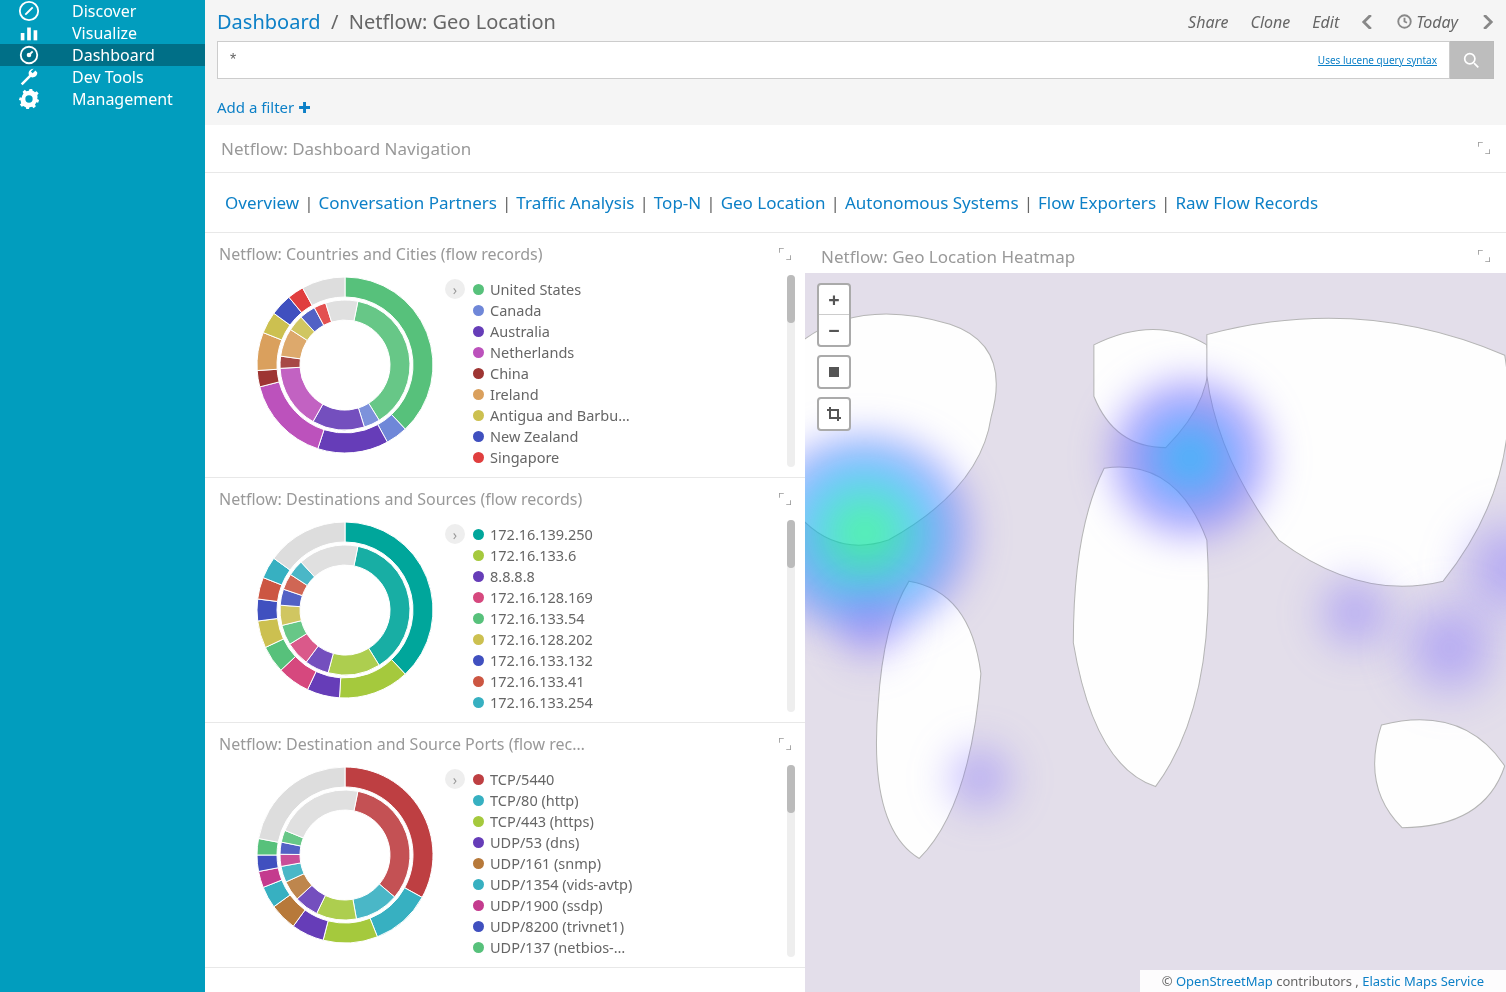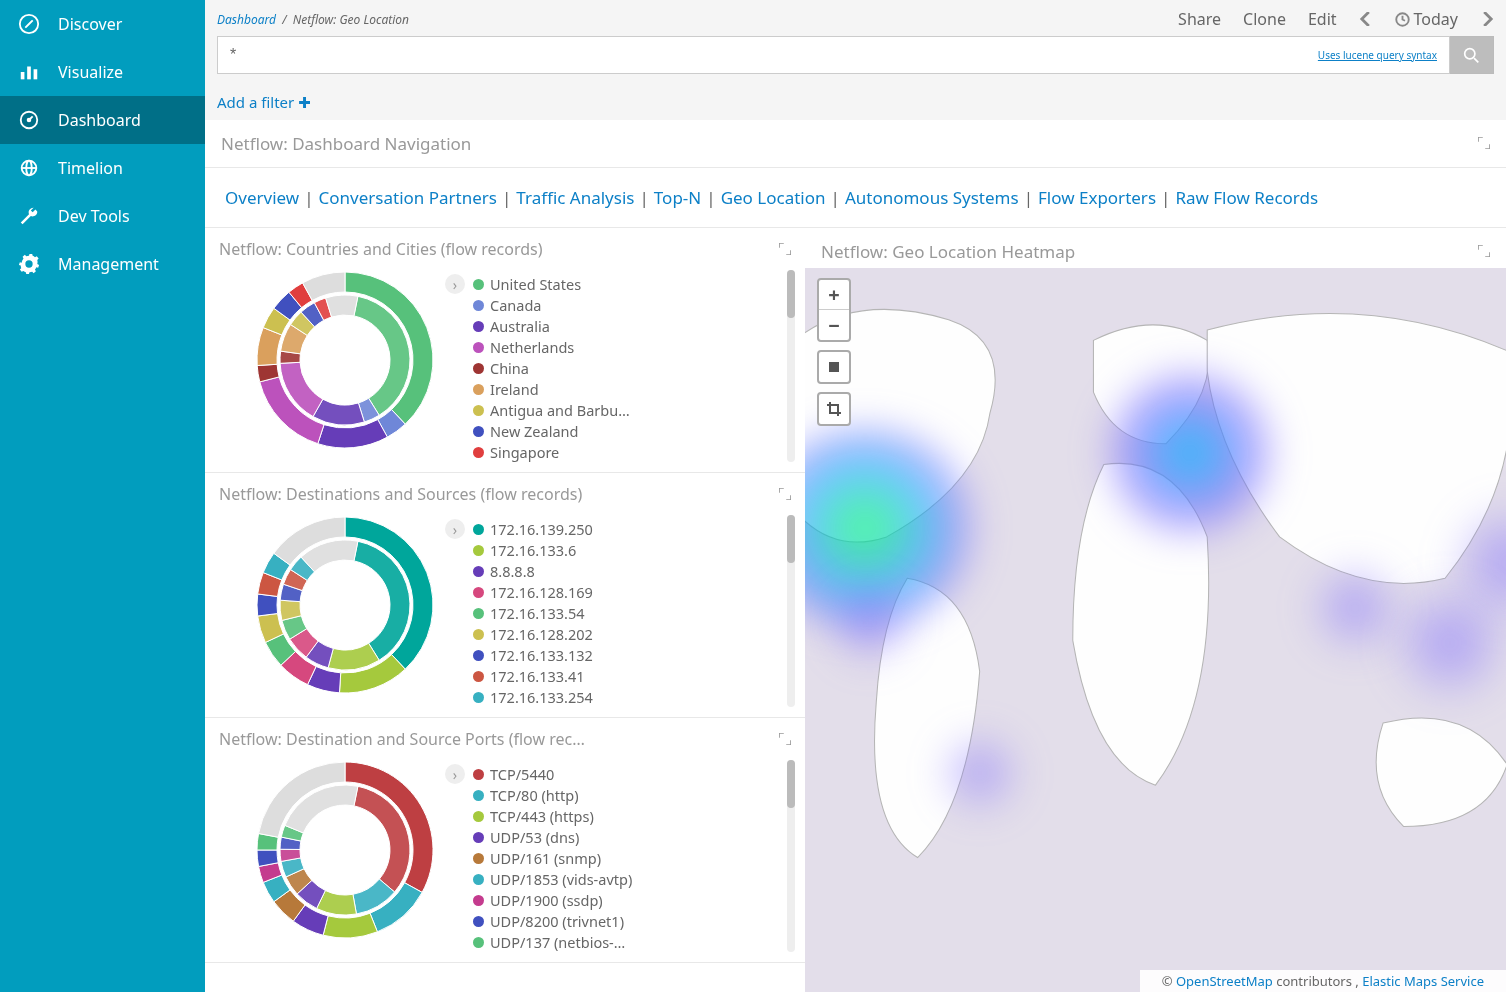--- a/index.html
+++ b/index.html
@@ -4,32 +4,32 @@
 <style>
 * { margin: 0; padding: 0; box-sizing: border-box; }
 body { font-family: system-ui, -apple-system, sans-serif; font-size: 14px; color: #333; background: #f5f5f5; width: 1506px; height: 992px; overflow: hidden; }
 .app { display: flex; height: 100%; }
 
 
 .sidebar { width: 205px; background: #019DBE; color: white; flex-shrink: 0; }
 .logo { display: flex; align-items: center; padding: 16px 18px; background: #E7207F; height: 74px; }
 .logo-icon { width: 30px; height: 34px; margin-right: 12px; }
 .logo-text { font-size: 21px; font-weight: 400; }
-.nav-item { display: flex; align-items: flex-end; padding: 13px 18px; gap: 18px; cursor: pointer; }
+.nav-item { display: flex; align-items: flex-end; padding: 0 18px; gap: 32px; cursor: pointer; }
 .nav-item.active { background: #006f87; }
 .nav-icon { width: 22px; height: 22px; flex-shrink: 0; }
 .nav-label { font-size: 16px; }
 
 
 .main { flex: 1; display: flex; flex-direction: column; background: #f5f5f5; overflow: hidden; }
 .topbar { display: flex; align-items: center; padding: 8px 12px 6px; gap: 10px; }
-.breadcrumb { color: #666; font-size: 12px; font-style: italic; }
+.breadcrumb { color: #666; font-size: 20px; }
 .breadcrumb a { color: #0d80c7; text-decoration: none; }
 .topbar-actions { margin-left: auto; display: flex; align-items: center; gap: 22px; color: #666; font-size: 16px; }
-.icon-btn { display: inline-flex; align-items: center; cursor: pointer; }
+.icon-btn { display: inline-flex; align-items: center; cursor: pointer; font-style: italic; }
 
 .search-row { display: flex; padding: 0 12px 10px; gap: 0; }
 .search-input-wrap { flex: 1; display: flex; align-items: center; border: 1px solid #ccc; background: white; padding: 9px 12px; }
 .search-input { flex: 1; border: none; outline: none; font-size: 16px; color: #666; }
 .search-hint { color: #0d80c7; font-size: 10px; }
 .search-btn { width: 44px; background: #BDBDBD; border: 1px solid #bbb; border-left: none; display: flex; align-items: center; justify-content: center; cursor: pointer; }
 .search-btn svg { width: 17px; height: 17px; stroke: white; }
 
 .add-filter { padding: 8px 12px; color: #0d80c7; font-size: 15px; cursor: pointer; }
 .add-filter-icon { color: #0d80c7; }
@@ -97,28 +97,20 @@
             </svg></span>
           <span class="nav-label">Visualize</span>
         </div>
         <div class="nav-item active">
           <span class="nav-icon"><svg viewBox="0 0 24 24" fill="none" stroke="white" stroke-width="2">
               <circle cx="12" cy="12" r="9"></circle>
               <path d="M12 12 L16 8"></path>
               <circle cx="12" cy="12" r="1.5" fill="white"></circle>
             </svg></span>
           <span class="nav-label">Dashboard</span>
-        </div>
-        <div class="nav-item">
-          <span class="nav-icon"><svg viewBox="0 0 24 24" fill="none" stroke="white" stroke-width="2">
-              <circle cx="12" cy="12" r="8"></circle>
-              <ellipse cx="12" cy="12" rx="3" ry="8"></ellipse>
-              <line x1="4" y1="12" x2="20" y2="12"></line>
-            </svg></span>
-          <span class="nav-label">Timelion</span>
         </div>
         <div class="nav-item">
           <span class="nav-icon"><svg viewBox="0 0 24 24" fill="white">
               <path d="M21 7a5 5 0 0 1-7 5L5 21l-2-2 9-9a5 5 0 0 1 5-7l-3 3 2 2 3-3z"></path>
             </svg></span>
           <span class="nav-label">Dev Tools</span>
         </div>
         <div class="nav-item">
           <span class="nav-icon"><svg viewBox="0 0 24 24" fill="white">
               <path d="M12 8a4 4 0 1 0 0 8 4 4 0 0 0 0-8zm9 4l2 1-1 3-2-0.5a8 8 0 0 1-1.5 2.5l1 2-2.5 2-1.5-1.5a8 8 0 0 1-3 0.5l-0.5 2h-3l-0.5-2a8 8 0 0 1-2.5-1.5l-2 1-2-2.5 1.5-1.5a8 8 0 0 1-0.5-3l-2-0.5 1-3 2 0.5A8 8 0 0 1 6 6l-1-2 2.5-2 1.5 1.5a8 8 0 0 1 3-0.5l0.5-2h3l0.5 2a8 8 0 0 1 2.5 1.5l2-1 2 2.5-1.5 1.5A8 8 0 0 1 21 12z"></path>
@@ -392,21 +384,21 @@
                     <div class="legend-item">
                       <span class="legend-dot" style="background:#663db8"></span>
                       <span class="legend-label">UDP/53 (dns)</span>
                     </div>
                     <div class="legend-item">
                       <span class="legend-dot" style="background:#b7793a"></span>
                       <span class="legend-label">UDP/161 (snmp)</span>
                     </div>
                     <div class="legend-item">
                       <span class="legend-dot" style="background:#37b0c1"></span>
-                      <span class="legend-label">UDP/1853 (vids-avtp)</span>
+                      <span class="legend-label">UDP/1354 (vids-avtp)</span>
                     </div>
                     <div class="legend-item">
                       <span class="legend-dot" style="background:#c43b8e"></span>
                       <span class="legend-label">UDP/1900 (ssdp)</span>
                     </div>
                     <div class="legend-item">
                       <span class="legend-dot" style="background:#4050bf"></span>
                       <span class="legend-label">UDP/8200 (trivnet1)</span>
                     </div>
                     <div class="legend-item">

